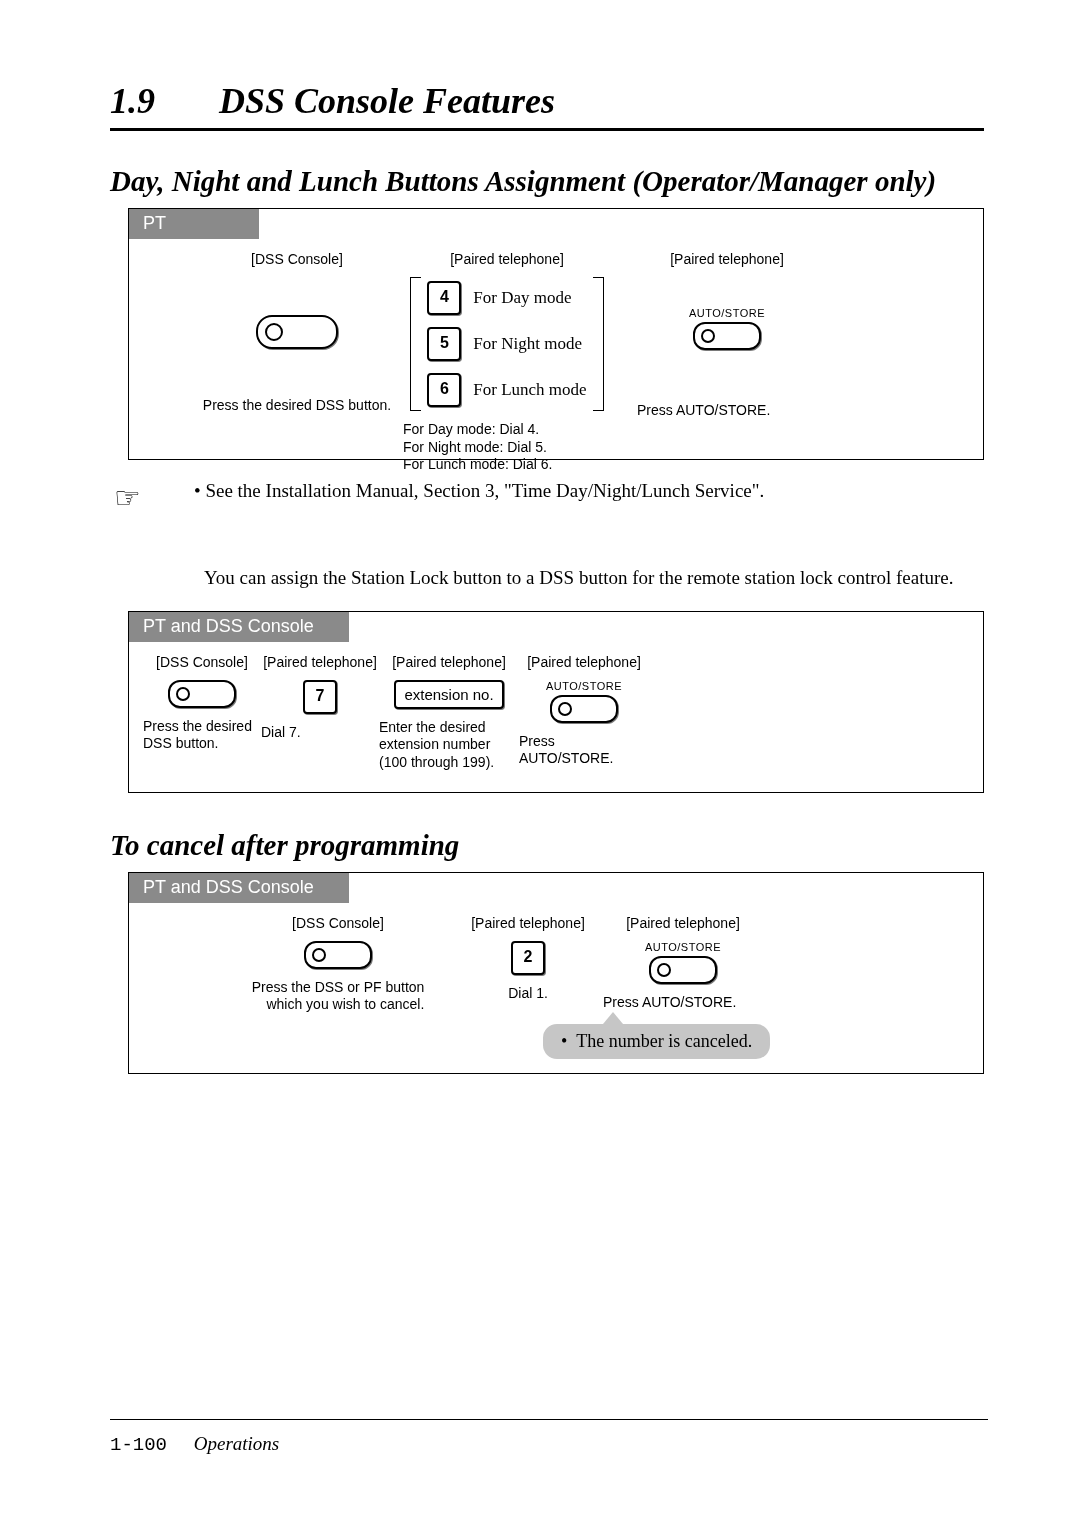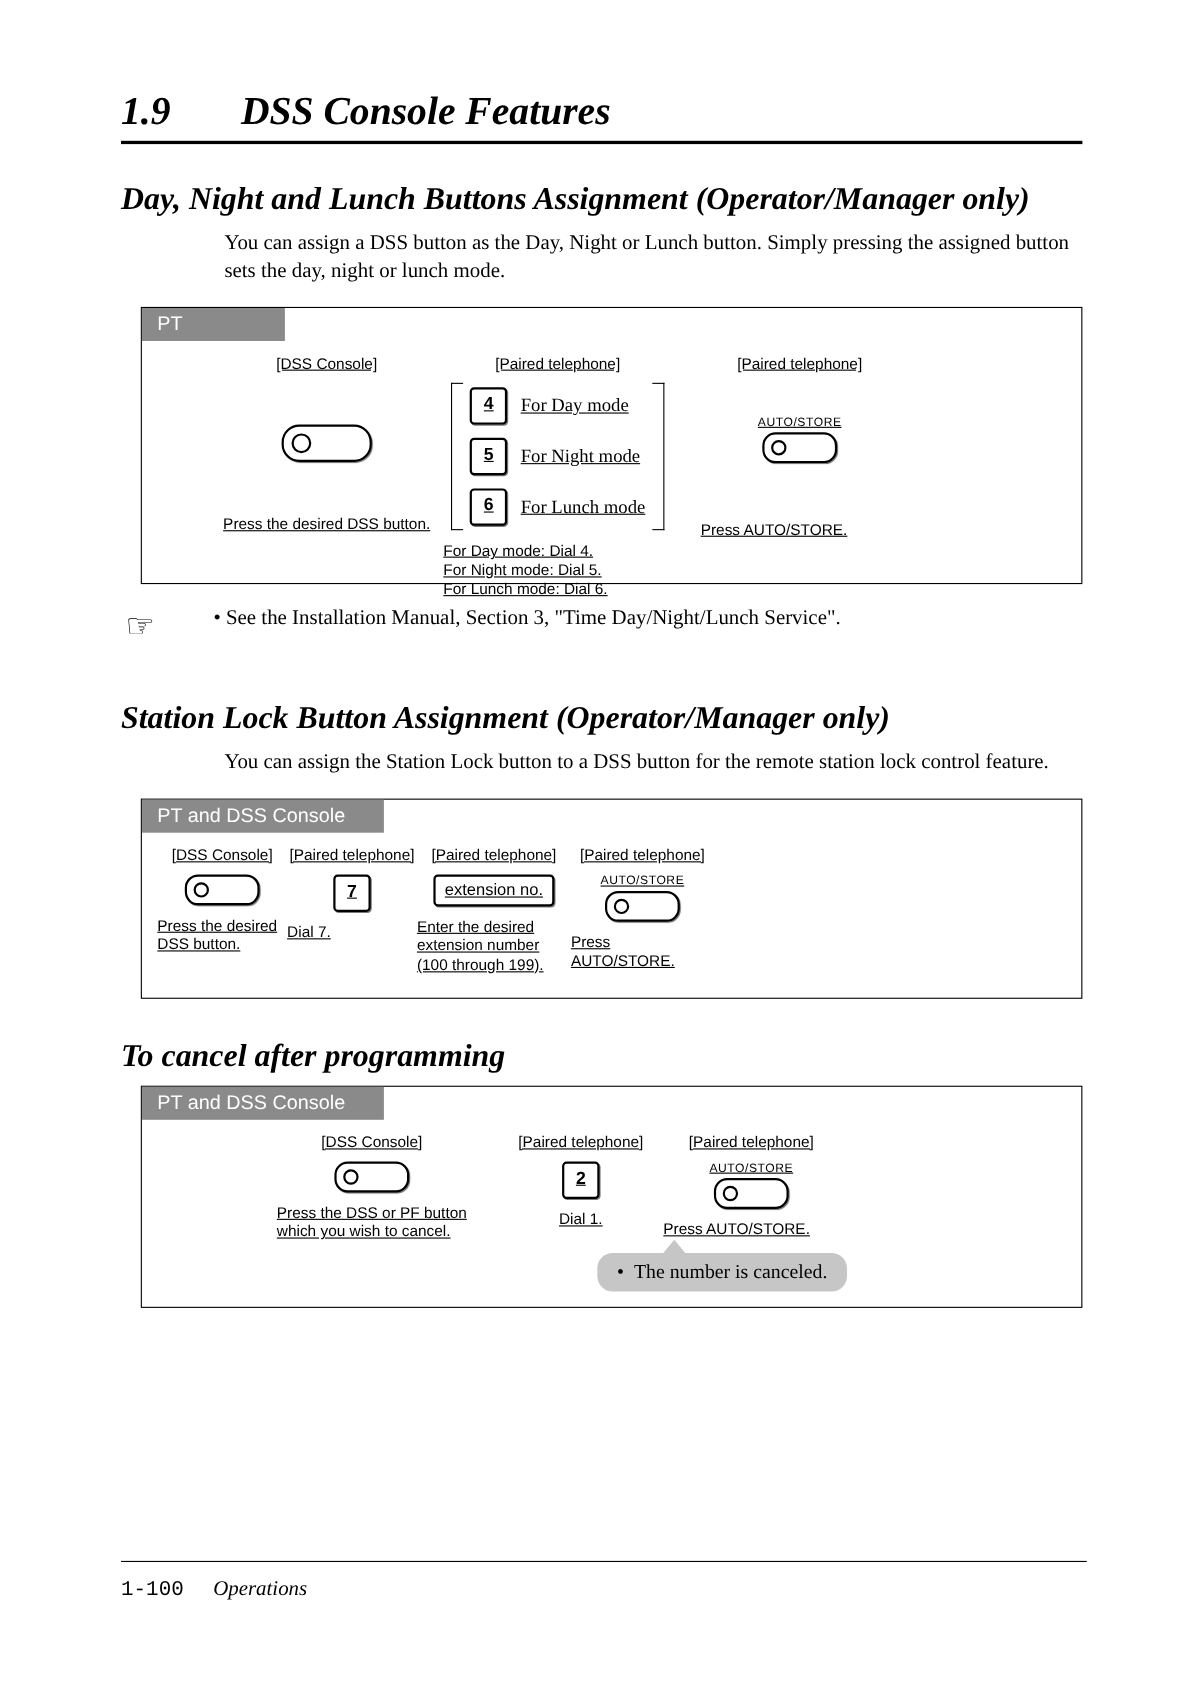--- a/index.html
+++ b/index.html
@@ -59,21 +59,20 @@
     font-family: Arial, Helvetica, sans-serif;
     font-size: 18px;
     padding: 4px 14px 0 14px;
     box-sizing: border-box;
   }
   .diagram-inner {
     padding: 42px 18px 22px 18px;
     display: flex;
     align-items: flex-start;
     font-family: Arial, Helvetica, sans-serif;
-    text-decoration: underline;
   }
   .step {
     display: flex;
     flex-direction: column;
     align-items: center;
     font-size: 14px;
   }
   .step-label {
     font-size: 14px;
     margin-bottom: 10px;
@@ -234,21 +233,20 @@
 <body>
 
 <div class="page">
 
   <div class="section-head">
     <span class="num">1.9</span>
     <span class="title">DSS Console Features</span>
   </div>
 
   <div class="subhead">Day, Night and Lunch Buttons Assignment (Operator/Manager only)</div>
-  <p class="bodytext">You can assign a DSS button as the Day, Night or Lunch button. Simply pressing the assigned button sets the day, night or lunch mode.</p>
 
   <div class="diagram-box" style="height:250px;">
     <div class="diagram-tab" style="width:130px;">PT</div>
     <div class="diagram-inner">
 
       <div class="step" style="width:200px; margin-left:50px;">
         <div class="step-label">[DSS Console]</div>
         <div style="height:38px;"></div>
         <div class="pill pill-shadow"></div>
         <div style="height:38px;"></div>
@@ -289,21 +287,20 @@
         <div class="step-caption" style="align-self:flex-start;">Press AUTO/STORE.</div>
       </div>
     </div>
   </div>
 
   <div class="note-row">
     <span class="hand-icon">☞</span>
     <span class="note-text">• <span>See the Installation Manual, Section 3, "Time Day/Night/Lunch Service".</span></span>
   </div>
 
-  <div class="subhead">Station Lock Button Assignment (Operator/Manager only)</div>
   <p class="bodytext">You can assign the Station Lock button to a DSS button for the remote station lock control feature.</p>
 
   <div class="diagram-box" style="height:180px;">
     <div class="diagram-tab" style="width:220px;">PT and DSS Console</div>
     <div class="diagram-inner" style="padding:42px 14px 14px 14px;">
       <div class="step" style="width:118px;">
         <div class="step-label">[DSS Console]</div>
         <div class="pill pill-small pill-shadow"></div>
         <div class="step-caption" style="white-space:pre-line; align-self:flex-start;">Press the desired
 DSS button.</div>
@@ -333,21 +330,21 @@
 
   <div class="subhead" style="margin-top:36px;">To cancel after programming</div>
 
   <div class="diagram-box" style="height:200px;">
     <div class="diagram-tab" style="width:220px;">PT and DSS Console</div>
     <div class="diagram-inner" style="padding:42px 14px 14px 14px; flex-wrap:wrap;">
       <div style="display:flex; width:100%;">
         <div class="step" style="width:230px; margin-left:80px;">
           <div class="step-label">[DSS Console]</div>
           <div class="pill pill-small pill-shadow"></div>
-          <div class="step-caption" style="white-space:pre-line; text-align:left;">Press the DSS or PF button
+          <div class="step-caption" style="white-space:pre-line; text-align:right;">Press the DSS or PF button
 which you wish to cancel.</div>
         </div>
         <div class="step" style="width:150px;">
           <div class="step-label">[Paired telephone]</div>
           <div class="keybox">2</div>
           <div class="step-caption">Dial 1.</div>
         </div>
         <div class="step" style="width:160px;">
           <div class="step-label">[Paired telephone]</div>
           <div style="display:flex;flex-direction:column;align-items:center;">

